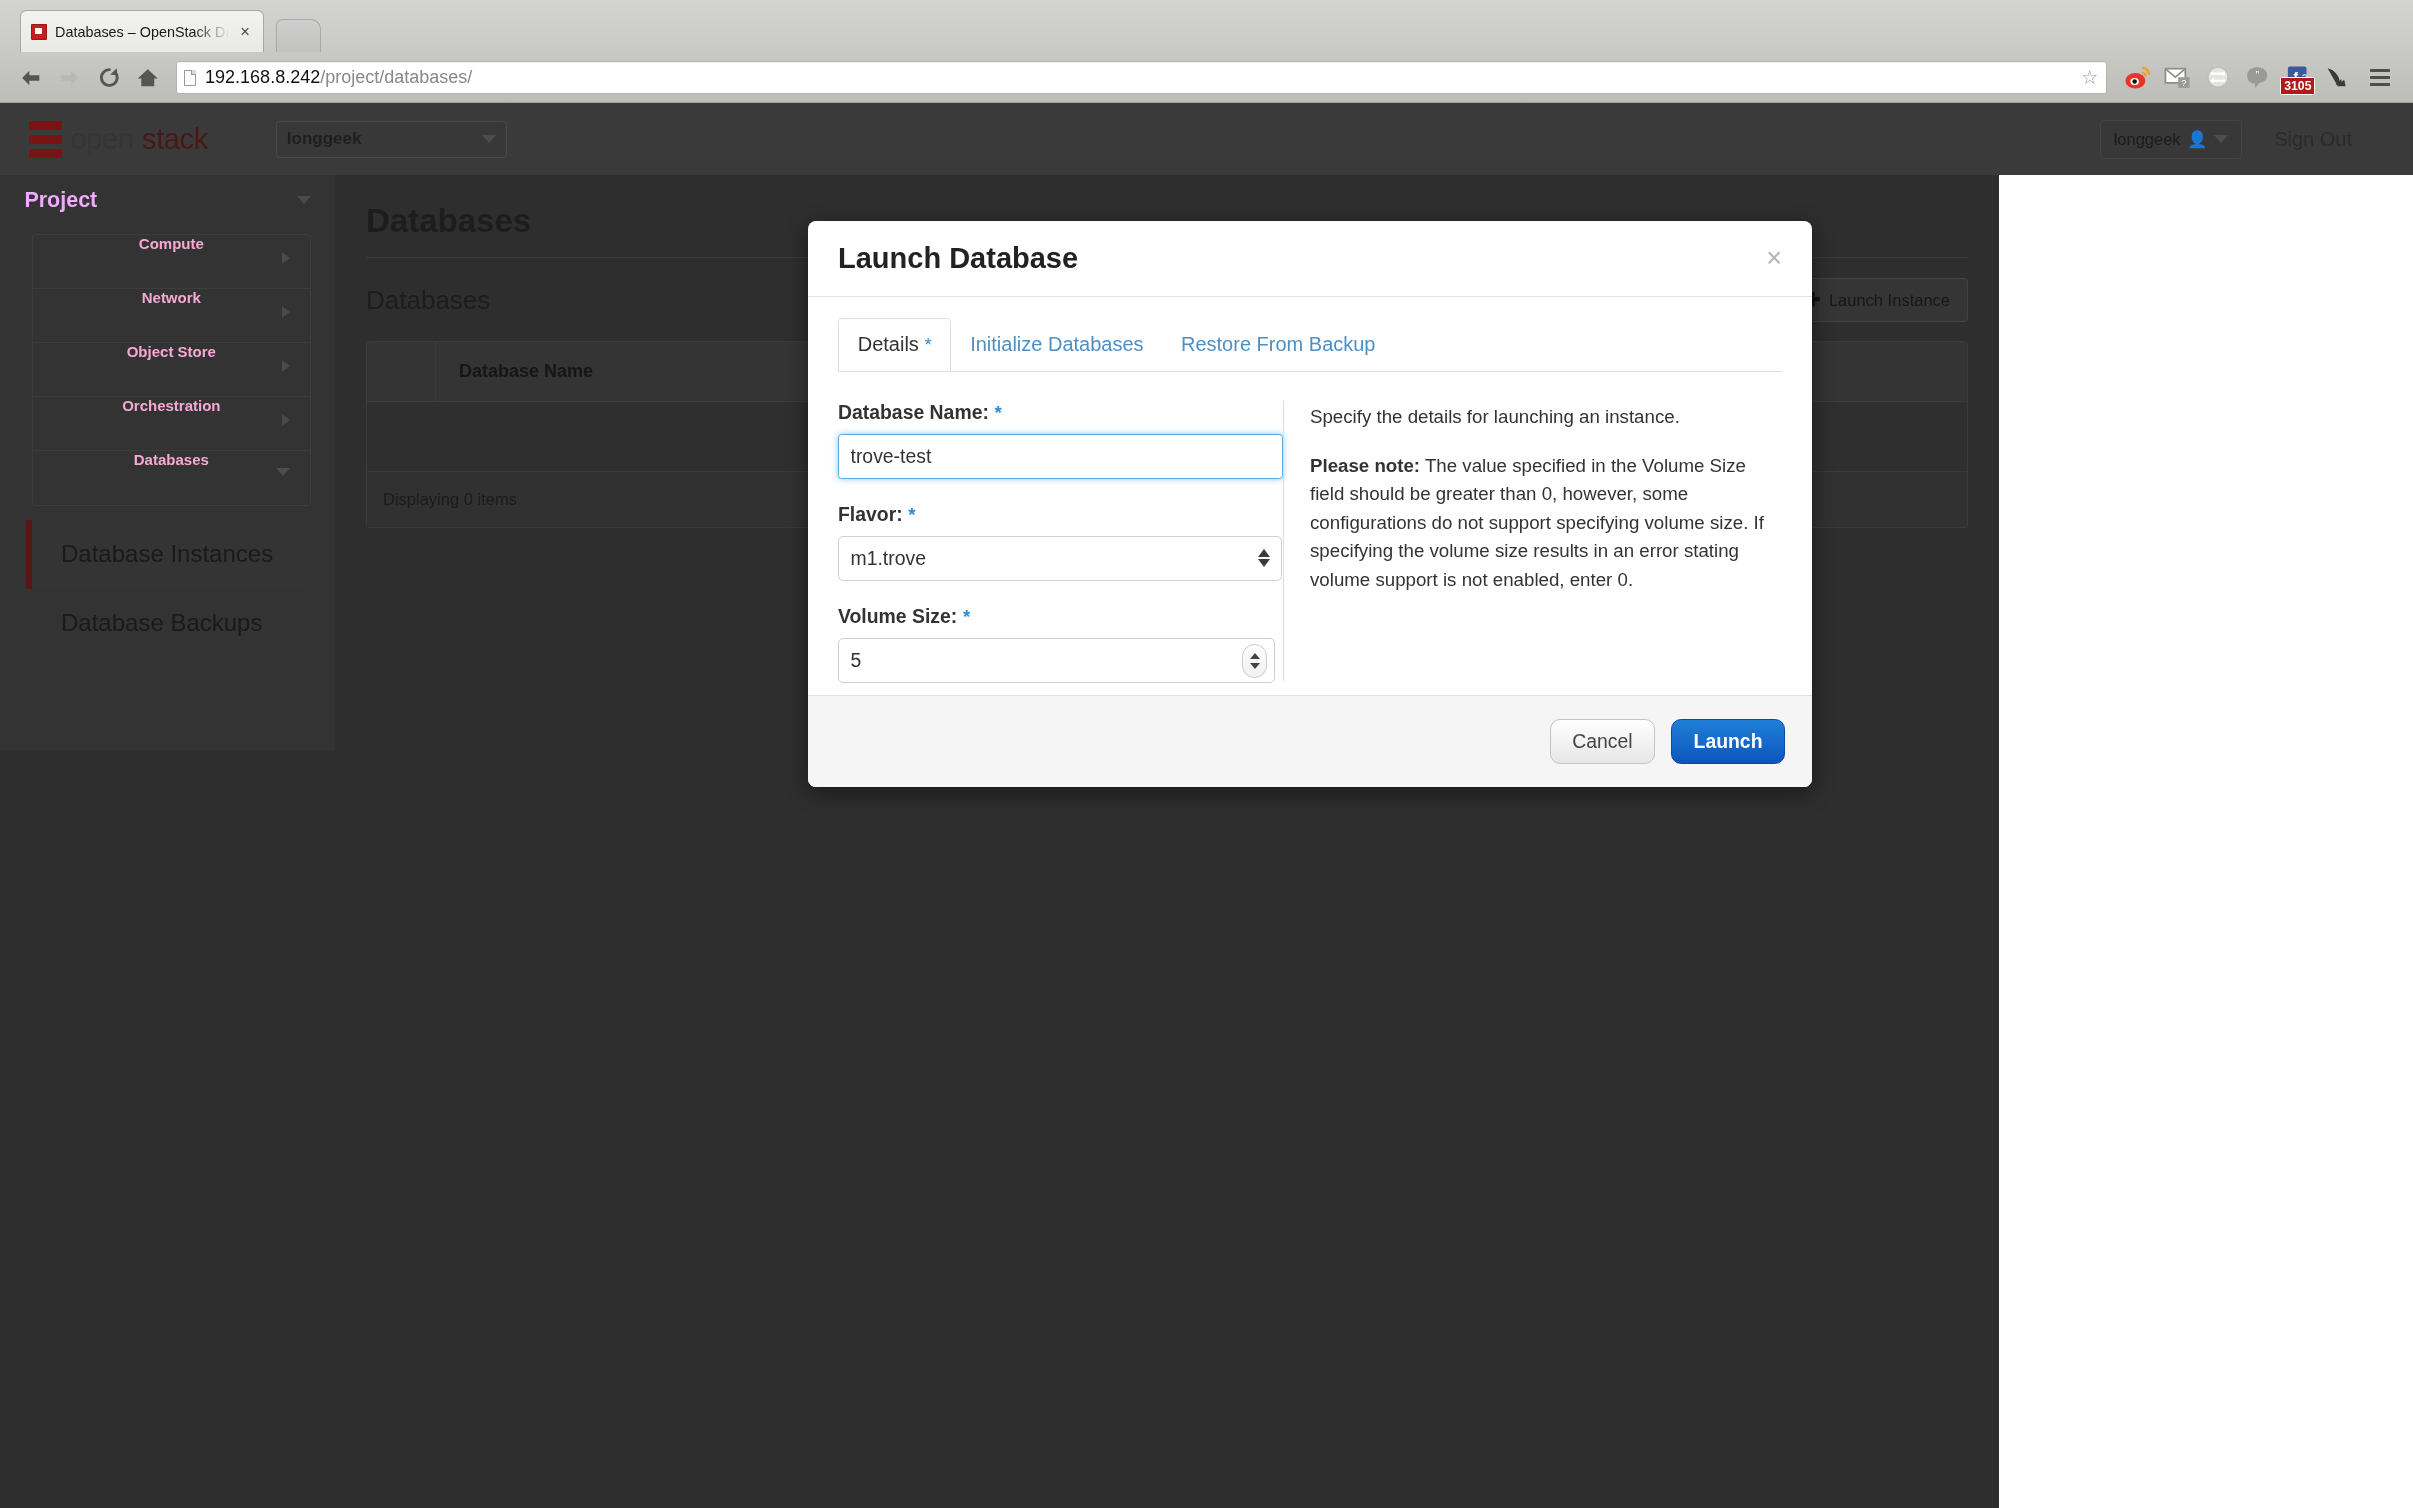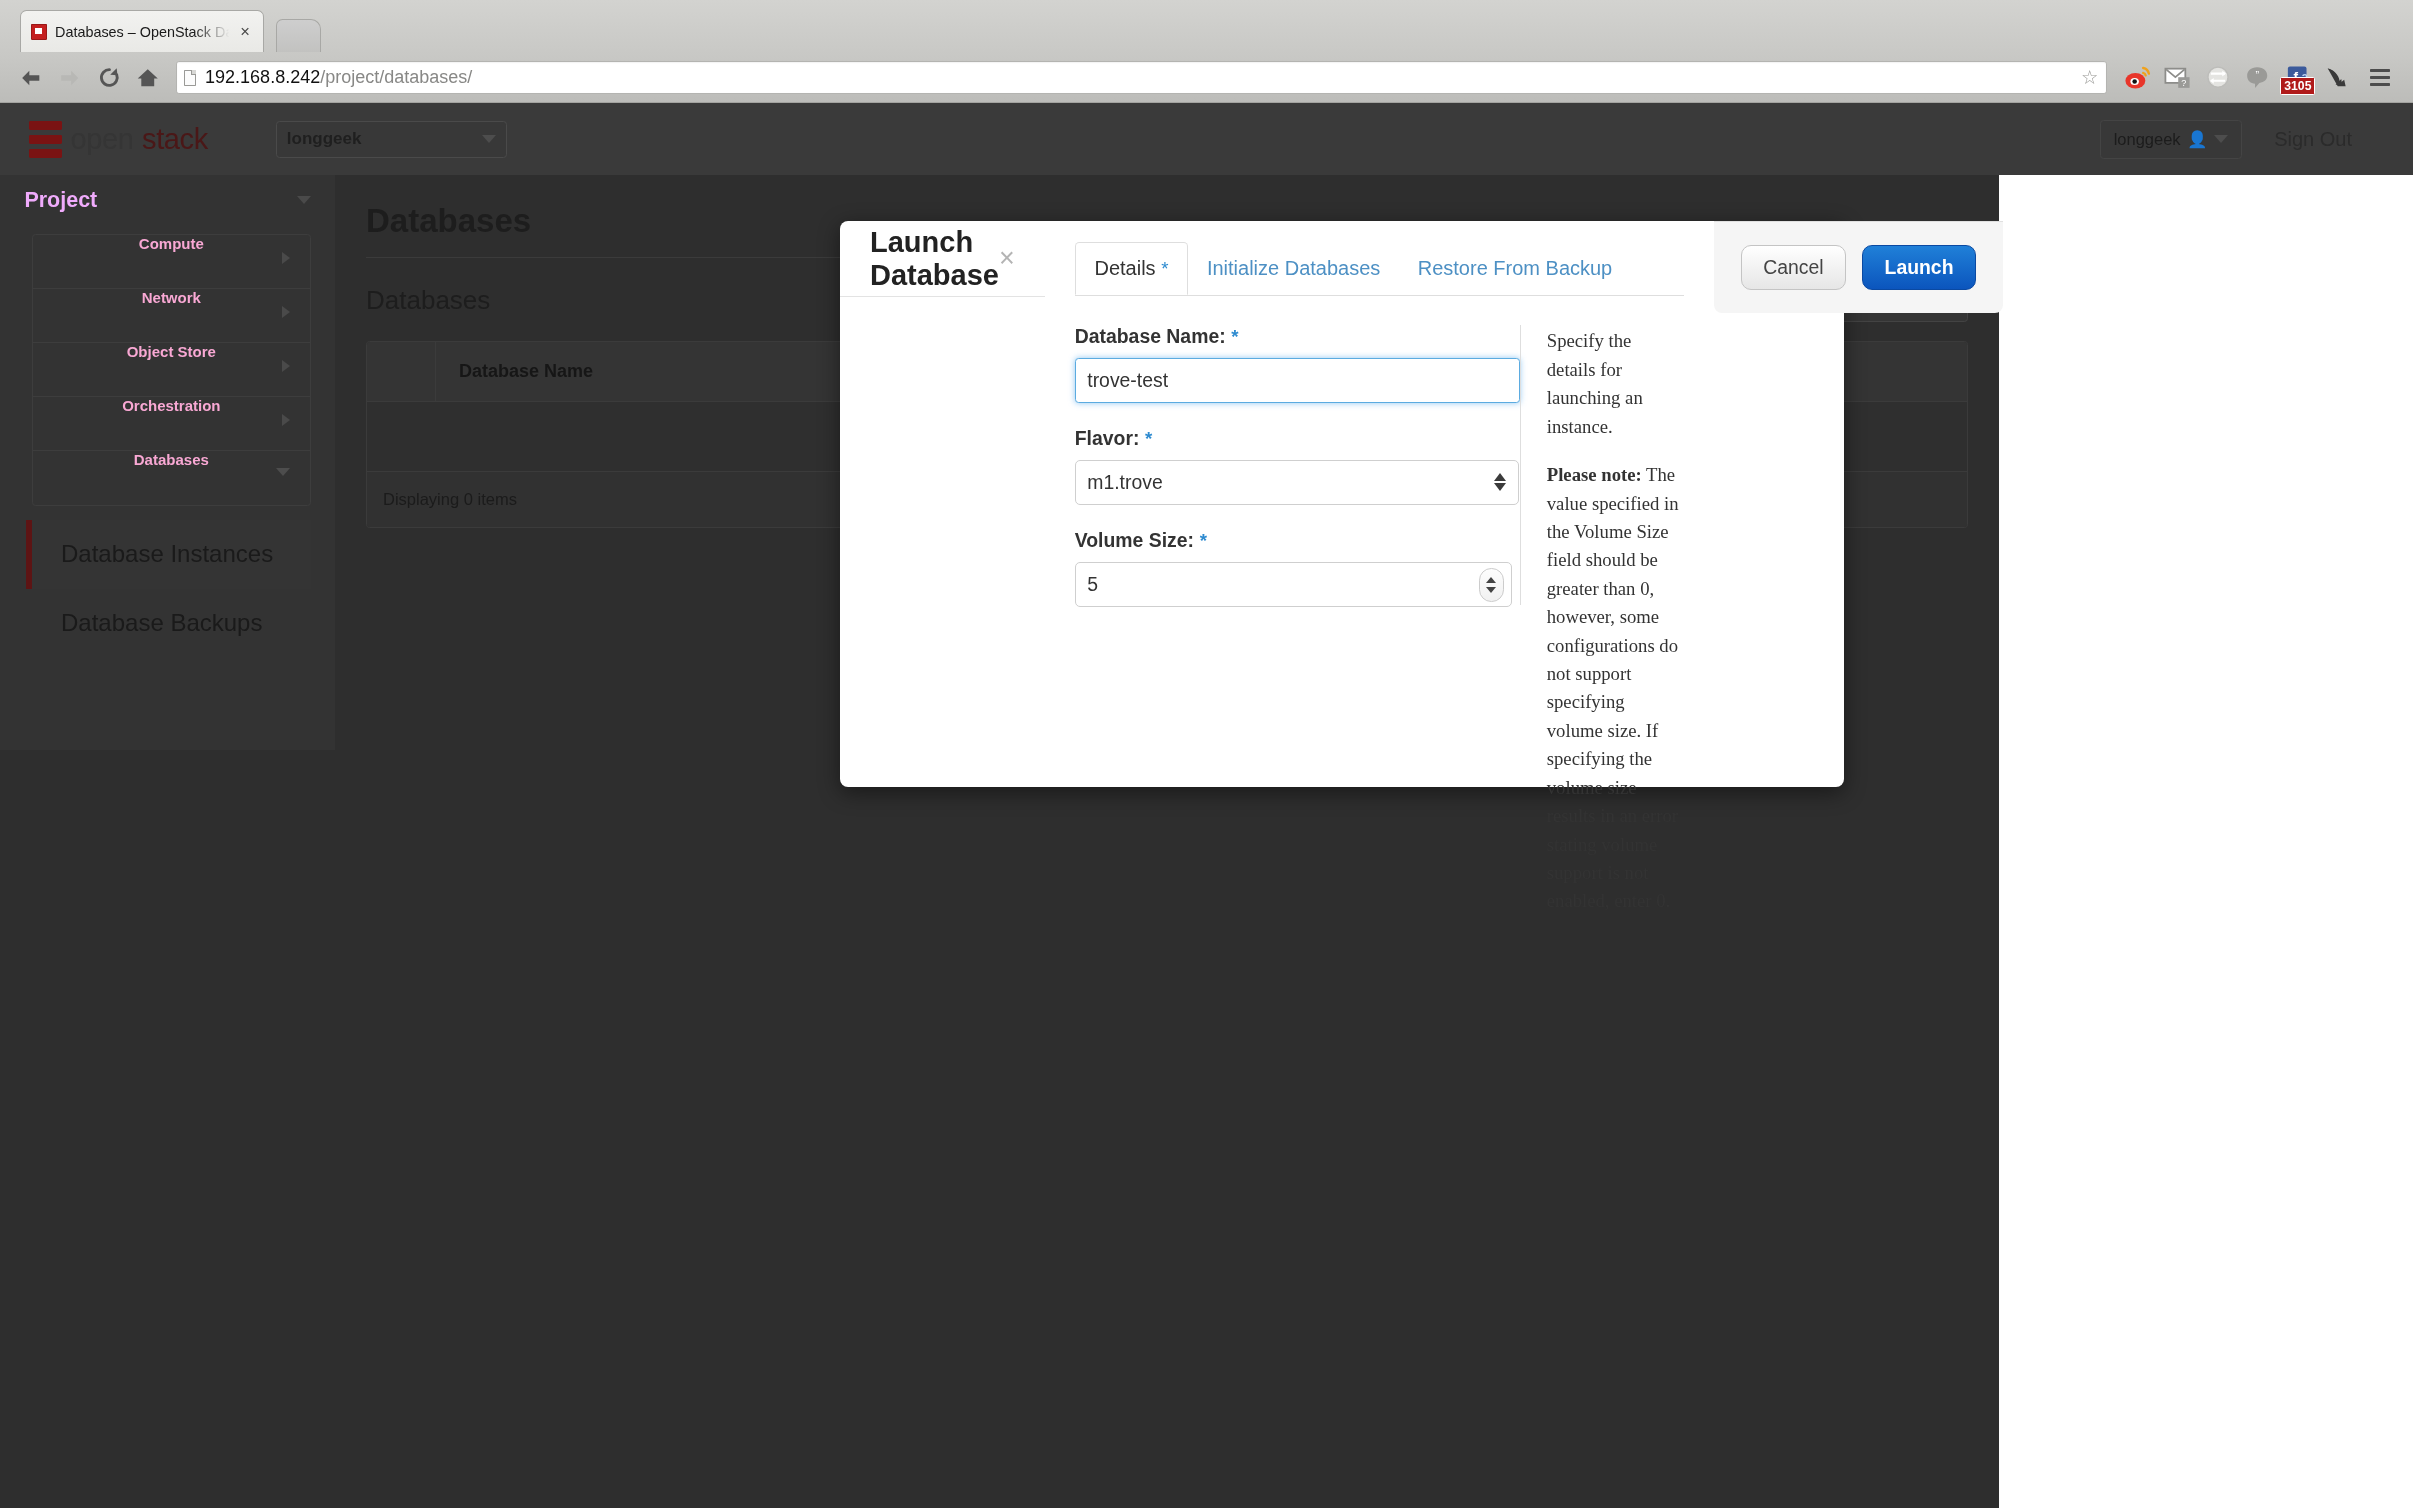--- a/index.html
+++ b/index.html
@@ -214,21 +214,21 @@
   #table-foot {
     height: 56px; border-top: 0.7px solid #3b3b3b; display: flex; align-items: center;
     padding-left: 16px; font-size: 16.5px; color: #1b1b1b; background: #313131;
   }
 
   
   #modal {
     position: absolute; left: 808px; top: 221px; width: 1004px; height: 566px;
     background: #ffffff; border-radius: 8px;
     box-shadow: 0 5.7px 21.5px rgba(0,0,0,0.45);
-    display: flex; flex-direction: row; margin-left: 32px;
+    display: flex; flex-direction: column;
   }
   #modal-header {
     height: 76px; border-bottom: 0.7px solid #e3e3e3;
     display: flex; align-items: center; padding: 0 30px;
   }
   #modal-title { font-size: 29px; font-weight: bold; color: #222; }
   #modal-close {
     margin-left: auto; font-size: 27px; color: #b4b4b4; cursor: pointer;
     line-height: 1; font-family: "Liberation Sans", sans-serif;
   }
@@ -243,21 +243,20 @@
     border: 0.7px solid #dedede; border-bottom: 0.7px solid #fff;
     border-radius: 4.3px 4.3px 0 0; margin-bottom: -0.7px;
   }
   .req-star { color: #2e8bd0; margin-left: 5.7px; font-size: 18.7px; }
 
   #modal-cols { display: flex; padding-top: 29px; height: 309px; }
   #form-col { width: 474px; }
   #help-col {
     flex: 1 1 auto; border-left: 0.7px solid #dedede; padding-left: 26px;
     padding-top: 2.9px;
-    font-family: Liberation Serif, serif;
   }
   .field { margin-bottom: 24.4px; }
   .field-label {
     font-size: 19.4px; font-weight: bold; color: #333; margin-bottom: 10px;
     display: block;
   }
   .field-label .req-star { font-weight: bold; }
   #db-name-input {
     width: 445px; height: 45px; font-size: 19.4px; color: #333;
     padding: 0 11.5px; border: 0.7px solid #5babe0; border-radius: 3.6px;

